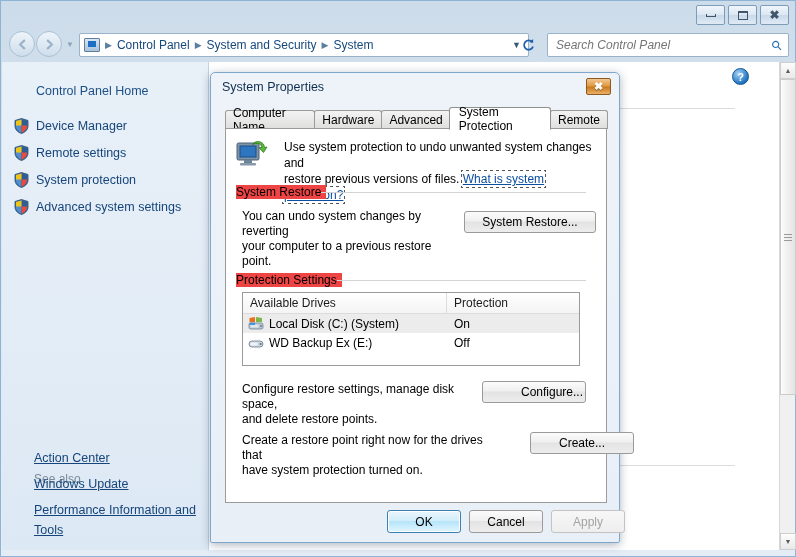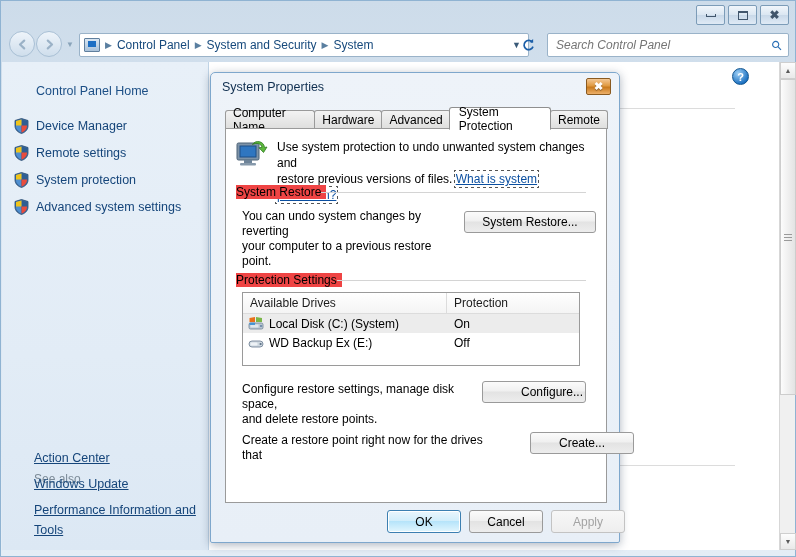--- a/index.html
+++ b/index.html
@@ -216,21 +216,21 @@
     border-color:#8f8f8f; border-bottom:1px solid #ffffff;
     position:relative; z-index:3; margin: 0 -1px -1px -1px;
     padding:0 9px;
   }
   .tabpanel {
     position:absolute; left:14px; top:26px; width:382px; height:375px;
     background:#ffffff; border:1px solid #9a9a9a;
   }
 
   
-  .intro { position:absolute; left:10px; top:9px; width:360px; display:flex; gap:9px;}
+  .intro { position:absolute; left:10px; top:9px; width:360px; display:flex; gap:16px;}
   .sp-icon { width:32px; height:30px; flex:0 0 32px; position:relative;}
   .intro-text { font-size:12px; color:#000; line-height:16px; padding-top:1px;}
   .link { color:#0b4fa0; text-decoration:underline; }
   .focusbox { outline:1px dotted #555; outline-offset:1px; }
 
   
   .grp-label {
     position:absolute; font-size:12px; color:#000; background:#ef4444;
     padding-right:5px;
   }
@@ -529,20 +529,21 @@
         </div>
 
         <div class="para" style="left:16px; top:253px; width:250px;">
           <span>Configure restore settings, manage disk space,</span><br>
           <span>and delete restore points.</span>
         </div>
         <div class="btn" style="left:256px; top:252px; width:104px; height:22px;padding-left:36px;">Configure...</div>
 
         <div class="para" style="left:16px; top:304px; width:255px;">
           <span>Create a restore point right now for the drives that</span><br>
+          <span>have system protection turned on.</span>
         </div>
         <div class="btn" style="left:256px; top:303px; width:104px; height:22px;margin-left:48px;">Create...</div>
       </div>
 
       <div class="dlg-footer">
         <div class="btn default" style="left:176px; top:0; width:74px; height:23px;">OK</div>
         <div class="btn" style="left:258px; top:0; width:74px; height:23px;">Cancel</div>
         <div class="btn disabled" style="left:340px; top:0; width:74px; height:23px;">Apply</div>
       </div>
     </div>

